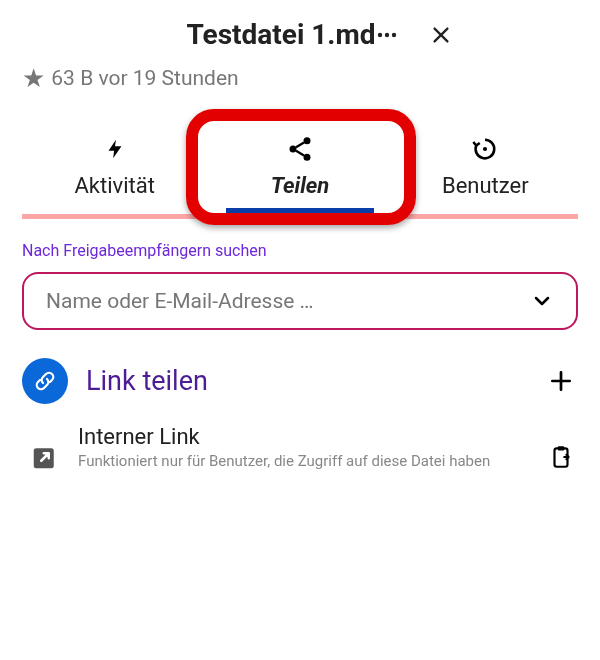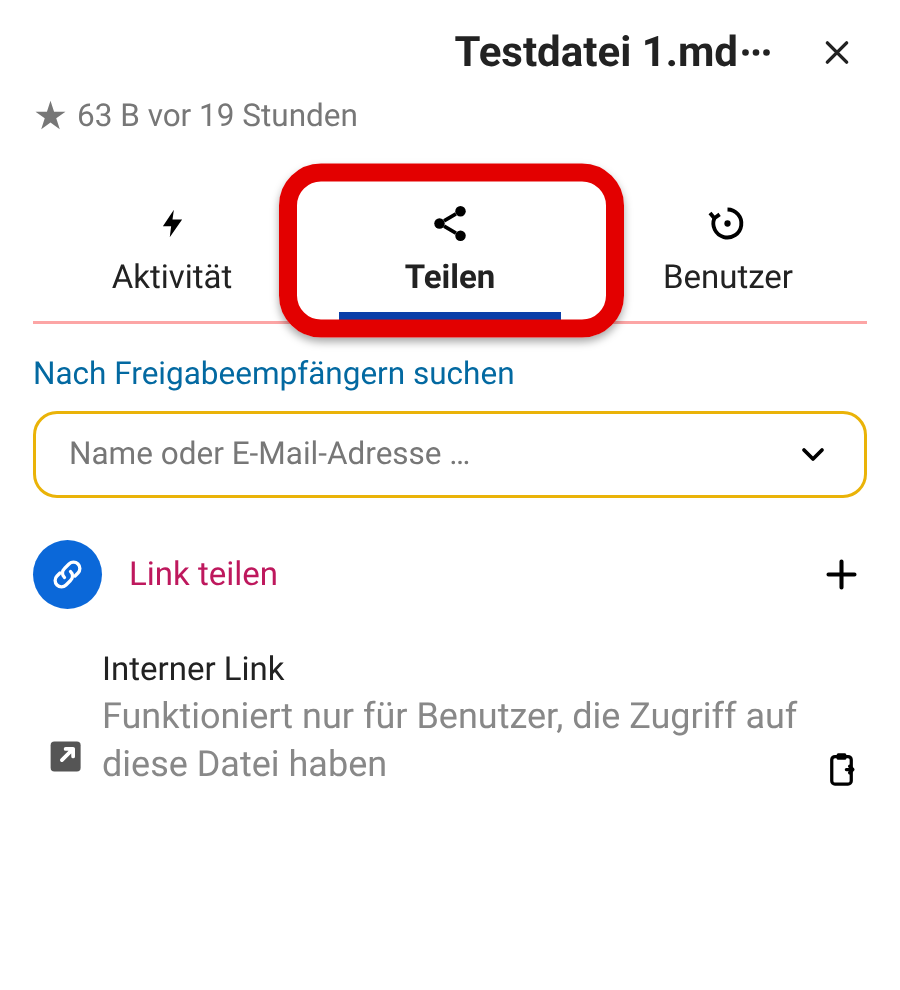--- a/index.html
+++ b/index.html
@@ -7,21 +7,21 @@
       font-family: -apple-system, BlinkMacSystemFont, "Segoe UI", Roboto, Arial, sans-serif;
       background: #fff;
       width: 600px;
       height: 660px;
       color: #222;
     }
     .container { padding: 18px 22px 0 22px; }
     .header-row {
       display: flex;
       align-items: center;
-      justify-content: flex-end;
+      justify-content: center;
       margin-left: 48px;
     }
     .title {
       font-size: 28px;
       font-weight: 700;
     }
     .header-actions {
       display: flex;
       gap: 30px;
       align-items: center;
@@ -41,35 +41,35 @@
       align-items: center;
       gap: 6px;
       margin-top: 14px;
       color: #777;
       font-size: 21px;
     }
     .star { color: #777; font-size: 26px; line-height: 1; }
     .tabs {
       display: flex;
       margin-top: 26px;
-      border-bottom: 2px solid #fca5a5;
+      border-bottom: 5px solid #fca5a5;
       position: relative;
     }
     .tab {
       flex: 1;
       display: flex;
       flex-direction: column;
       align-items: center;
       gap: 10px;
       padding: 18px 0 16px 0;
       cursor: pointer;
       font-size: 22px;
       position: relative;
     }
-    .tab.active { font-weight: 700; }
+    .tab.active { font-weight: 700; font-style: italic; }
     .tab.active::after {
       content: "";
       position: absolute;
       bottom: 0;
       left: 10%;
       right: 10%;
       height: 6px;
       background: #0a3ea8;
     }
     .highlight-box {
@@ -78,26 +78,26 @@
       left: 164px;
       width: 230px;
       height: 116px;
       border: 12px solid #e30000;
       border-radius: 28px;
       box-shadow: 0 3px 6px rgba(0,0,0,0.35);
       pointer-events: none;
     }
     .section-label {
       margin-top: 22px;
-      font-size: 21px;
-      color: #0369a1;
+      font-size: 16px;
+      color: #6d28d9;
     }
     .search-box {
       margin-top: 12px;
-      border: 2px solid #eab308;
+      border: 2px solid #be185d;
       border-radius: 16px;
       height: 58px;
       display: flex;
       align-items: center;
       justify-content: space-between;
       padding: 0 22px;
       cursor: text;
     }
     .search-placeholder {
       color: #777;
@@ -115,44 +115,44 @@
       border-radius: 50%;
       display: flex;
       align-items: center;
       justify-content: center;
       flex-shrink: 0;
     }
     .blue-circle { background: #0b68d9; color: #fff; }
     .grey-circle { background: #8a8a8a; color: #fff; }
     .row-label {
       flex: 1;
-      font-size: 22px;
-      color: #be185d;
+      font-size: 27px;
+      color: #4c1d95;
     }
     .row-action {
       cursor: pointer;
       color: #222;
       display: flex;
       align-items: center;
       justify-content: center;
       width: 34px;
     }
     .internal-row {
       display: flex;
-      align-items: flex-end;
-      gap: 0;
-      margin-top: 28px;
+      align-items: center;
+      gap: 10px;
+      margin-top: 12px;
     }
     .internal-texts { flex: 1; }
     .internal-title {
       font-size: 22px;
       color: #222;
     }
     .internal-sub {
-      font-size: 24px;
+      font-size: 15px;
       color: #888;
       margin-top: 2px;
       line-height: 1.35;
     }
     .internal-icon-cell {
       width: 46px;
       height: 46px;
       display: flex;
       align-items: center;
       justify-content: center;

